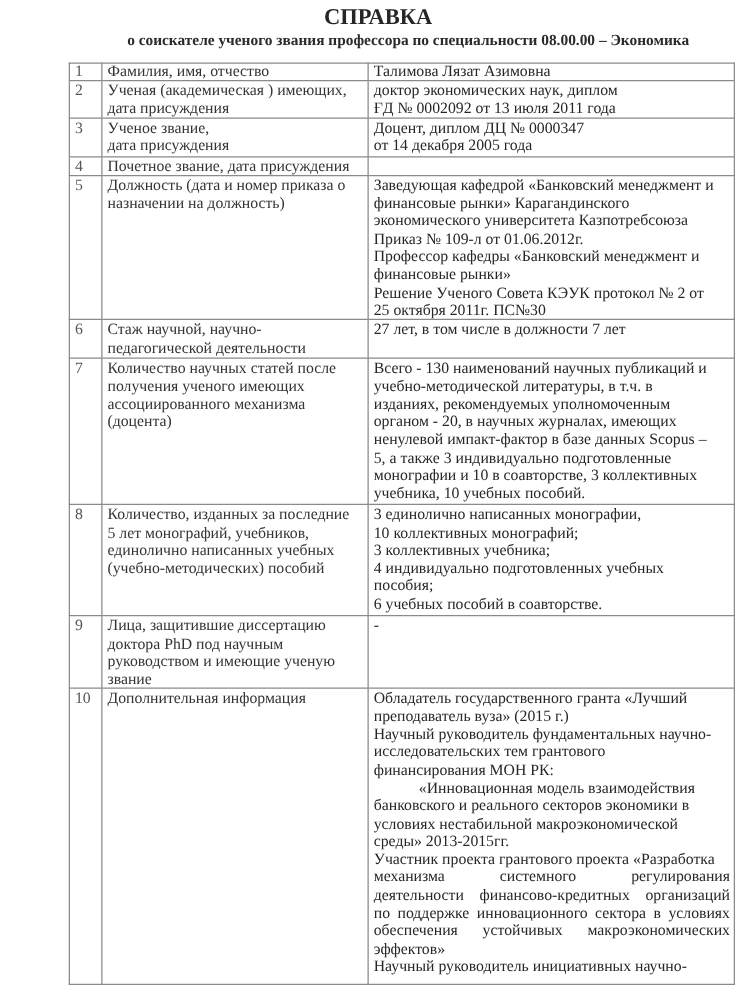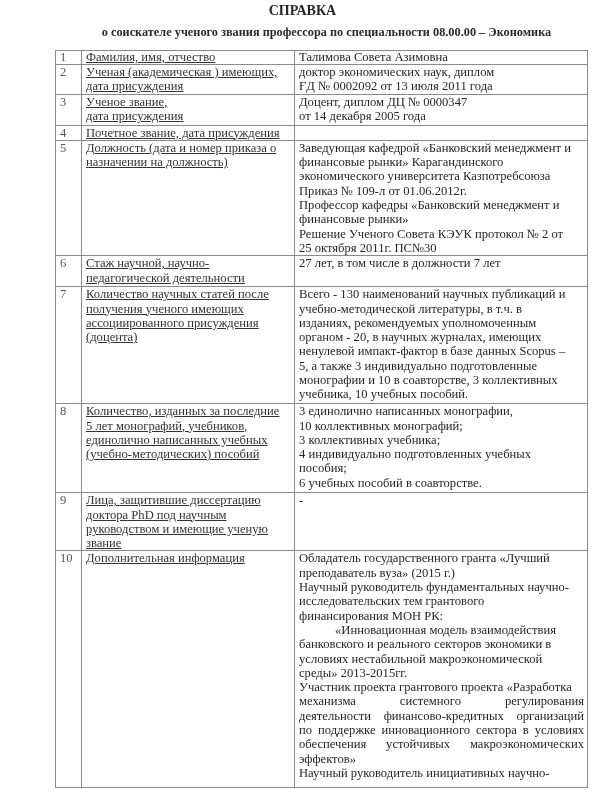--- a/index.html
+++ b/index.html
@@ -3,42 +3,42 @@
   <meta charset="utf-8">
   <style>
     html, body { margin: 0; padding: 0; background: #ffffff; }
     body {
       width: 605px; height: 798px; overflow: hidden; position: relative;
       font-family: "Liberation Serif", "DejaVu Serif", serif;
       color: #2b2b2b;
     }
     .title {
       position: absolute; left: 0; width: 605px; top: 3px;
-      text-align: center; font-weight: bold; font-size: 14px; color: #262626;
+      text-align: center; font-weight: bold; font-size: 18px; color: #262626;
       margin: 0;
     }
     .subtitle {
       position: absolute; left: 40px; width: 565px; top: 21px;
       text-align: center; font-weight: bold; font-size: 12.3px; color: #2a2a2a;
       margin: 4px; white-space: nowrap; font-family: Liberation Serif, serif;
     }
     table.doc {
       position: absolute; left: 55px; top: 50px;
       width: 532px; border-collapse: collapse; table-layout: fixed;
       font-size: 12.6px; line-height: 14.3px;
     }
     table.doc td {
       border: 1px solid #8a8a8a; vertical-align: top;
       padding: 0 3px 0 4px; overflow: hidden;
     }
     col.c1 { width: 26px; }
     col.c2 { width: 213px; }
     col.c3 { width: 293px; }
     td.num { padding-left: 5px; color: #555; }
-    td.lbl { padding-left: 5px; color: #333; text-decoration: underline; }
+    td.lbl { padding-left: 5px; color: #333; }
     td.val { padding-left: 6px; padding-right: 4px; color: #262626; }
     .line { display: block; white-space: nowrap; }
     .u { text-underline-offset: 1px; }
     .just { display: block; text-align: justify; text-align-last: justify; white-space: normal; }
     .indent { padding-left: 8px; text-align: center; }
     tr.r1 { height: 14px; }
     tr.r2 { height: 29px; }
     tr.r3 { height: 31px; }
     tr.r4 { height: 15px; }
     tr.r5 { height: 114px; }
@@ -61,21 +61,21 @@
       <col class="c2">
       <col class="c3">
     </colgroup>
   <tbody id="tbody">
       <tr class="r1">
         <td class="num">1</td>
         <td class="lbl">
           <span class="line">Фамилия, имя, отчество</span>
         </td>
         <td class="val">
-          <span class="line">Талимова Совета Азимовна</span>
+          <span class="line">Талимова Лязат Азимовна</span>
         </td>
       </tr>
       <tr class="r2">
         <td class="num">2</td>
         <td class="lbl">
           <span class="line">Ученая (академическая ) имеющих,</span>
           <span class="line">дата присуждения</span>
         </td>
         <td class="val">
           <span class="line">доктор экономических наук, диплом</span>
@@ -125,21 +125,21 @@
         </td>
         <td class="val">
           <span class="line">27 лет, в том числе в должности 7 лет</span>
         </td>
       </tr>
       <tr class="r7">
         <td class="num">7</td>
         <td class="lbl">
           <span class="line">Количество научных статей после</span>
           <span class="line">получения ученого имеющих</span>
-          <span class="line">ассоциированного присуждения</span>
+          <span class="line">ассоциированного механизма</span>
           <span class="line">(доцента)</span>
         </td>
         <td class="val">
           <span class="line">Всего - 130 наименований научных публикаций и</span>
           <span class="line">учебно-методической литературы,  в т.ч. в</span>
           <span class="line">изданиях, рекомендуемых уполномоченным</span>
           <span class="line">органом - 20, в научных журналах, имеющих</span>
           <span class="line">ненулевой импакт-фактор в базе данных Scopus –</span>
           <span class="line">5, а также 3 индивидуально подготовленные</span>
           <span class="line">монографии и 10 в соавторстве, 3 коллективных</span>

